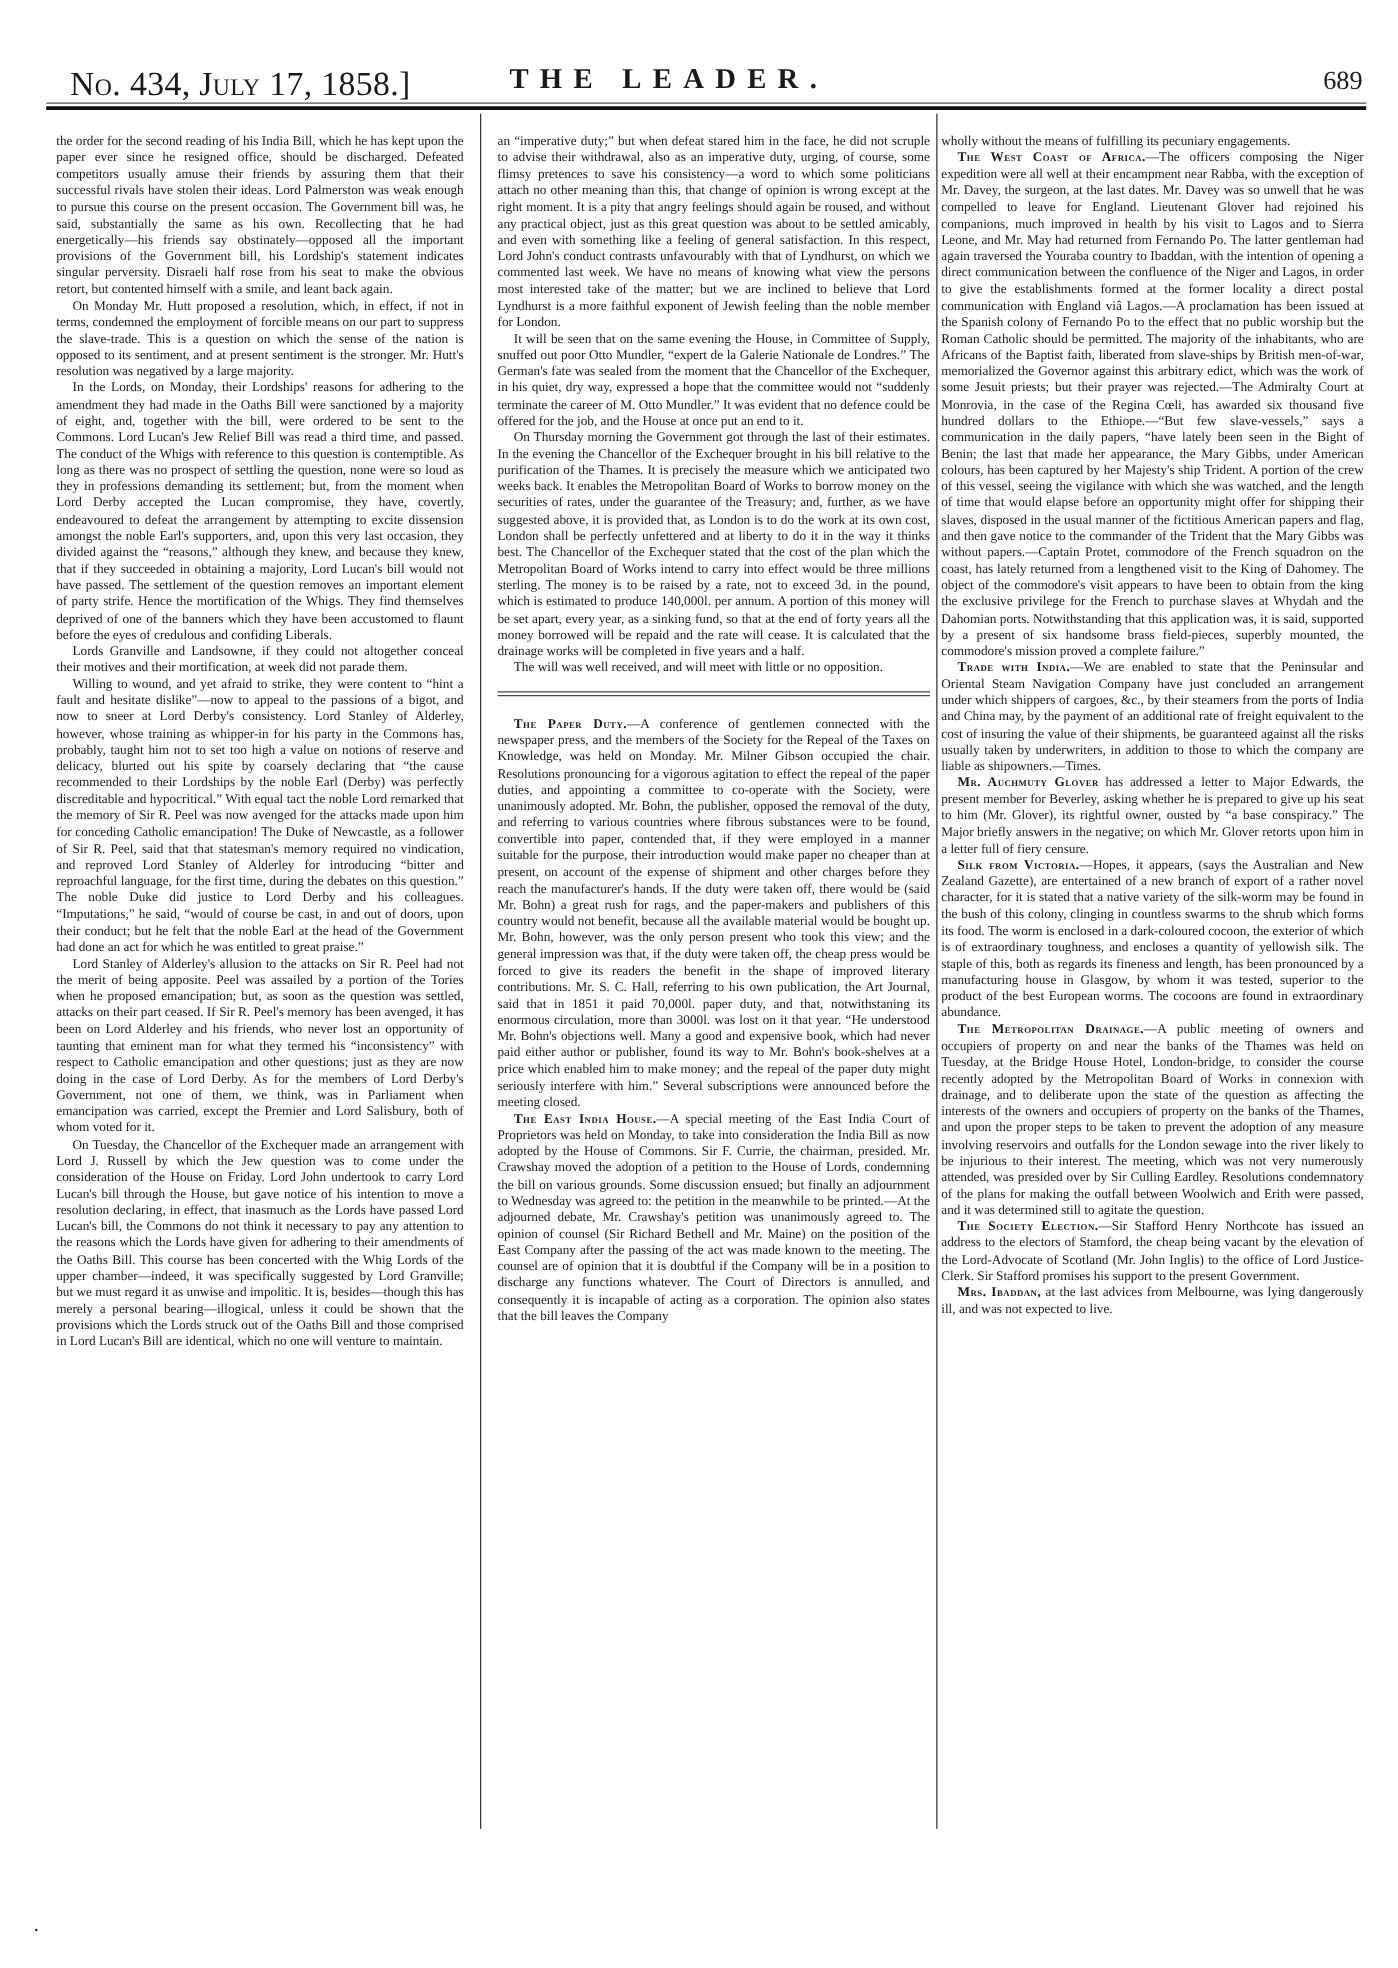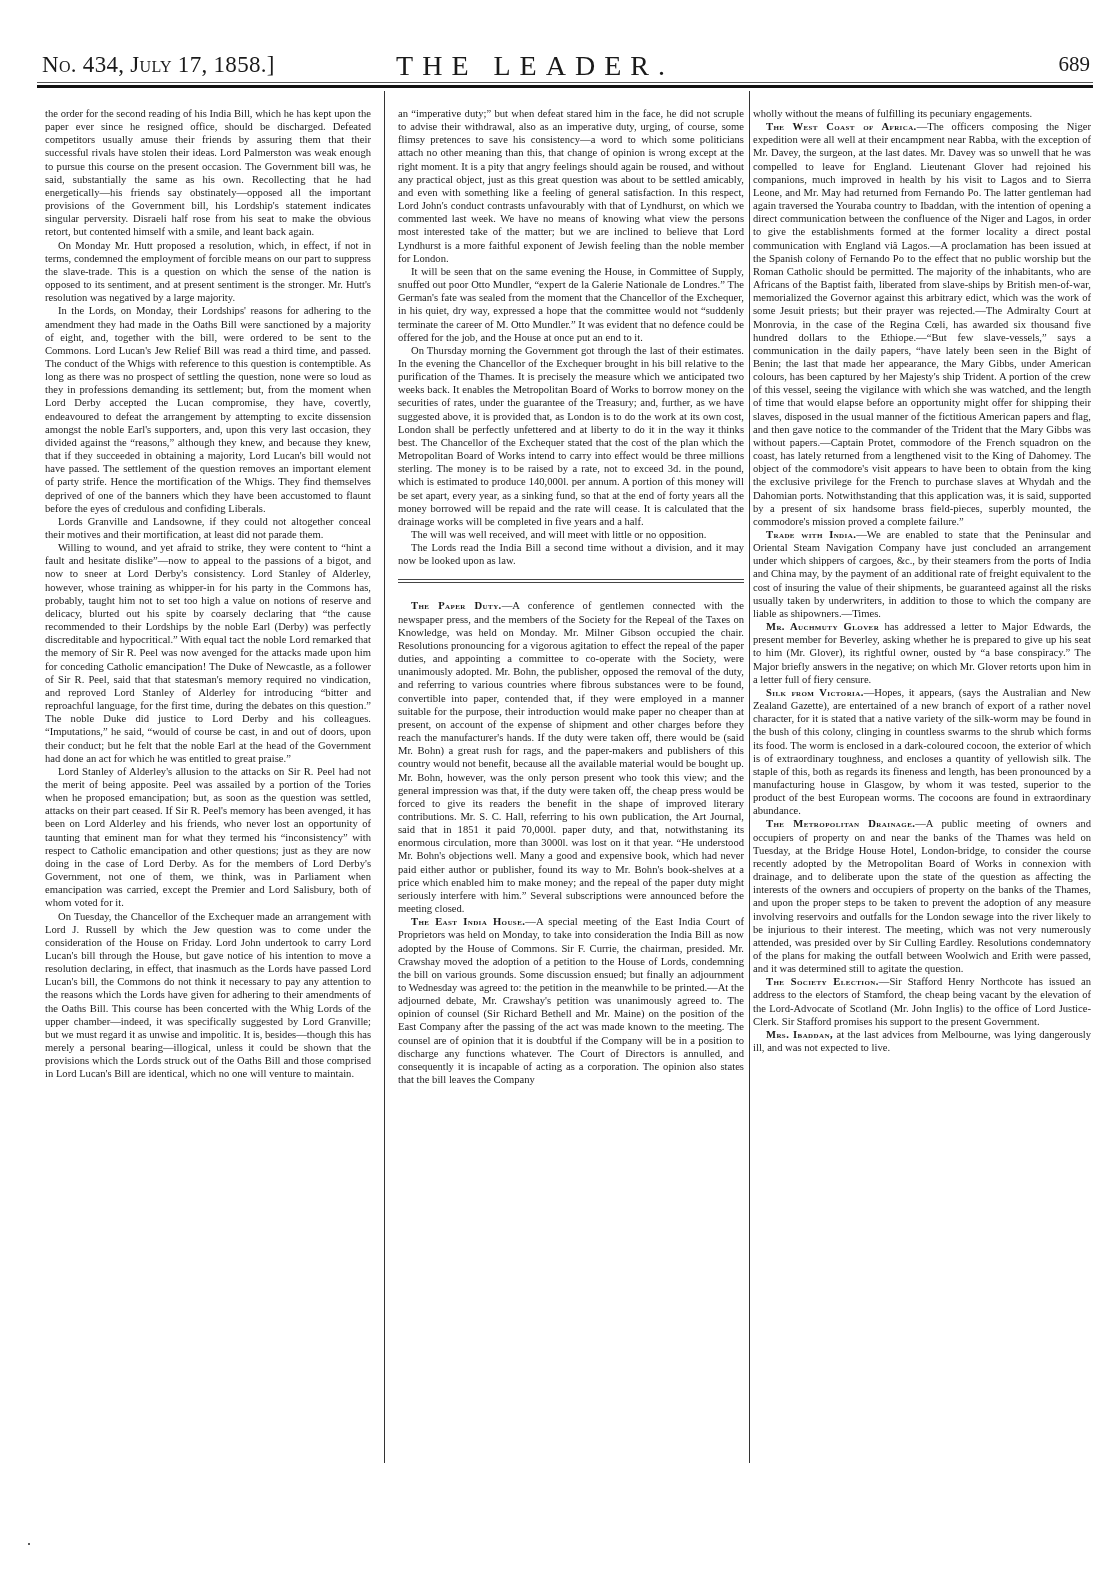--- a/index.html
+++ b/index.html
@@ -4,27 +4,27 @@
 <style>
   html, body { margin: 0; padding: 0; background: #ffffff; }
   body {
     width: 1118px; height: 1574px; position: relative; overflow: hidden;
     font-family: "Liberation Serif", "DejaVu Serif", serif; color: #1a1a1a;
   }
   .masthead {
     position: absolute; left: 40px; top: 48px; width: 1050px; height: 30px;
   }
   .mh-left {
-    position: absolute; left: 2px; top: 4px; font-size: 23px; letter-spacing: 0.3px;
+    position: absolute; left: 16px; top: 4px; font-size: 27px; letter-spacing: 0.3px;
     font-variant: small-caps;
     text-align: right;
   }
   .mh-center {
     position: absolute; left: 345px; top: 2px; width: 300px; text-align: center;
-    font-size: 28px; letter-spacing: 9px;
+    font-size: 23px; letter-spacing: 9px; font-weight: bold;
   }
   .mh-right { position: absolute; right: 0; top: 4px; font-size: 21px; margin-left: 28px; }
   .rule-thin { position: absolute; left: 37px; top: 82px; width: 1056px; height: 1px; background: #555; }
   .rule-thick { position: absolute; left: 37px; top: 85px; width: 1056px; height: 3px; background: #111; }
 
   .col {
     position: absolute; top: 91px; font-size: 10.6px; line-height: 13.15px;
     text-align: justify; hyphens: manual; margin-top: 16px;
   }
   .col p { margin: 0; text-indent: 13px; }
@@ -51,32 +51,31 @@
 <div class="rule-thin"></div>
 <div class="rule-thick"></div>
 
 <div class="vrule vr1"></div>
 <div class="vrule vr2"></div>
 
 <div class="col col1">
   <p class="cont">the order for the second reading of his India Bill, which he has kept upon the paper ever since he resigned office, should be discharged. Defeated competitors usually amuse their friends by assuring them that their successful rivals have stolen their ideas. Lord Palmerston was weak enough to pursue this course on the present occasion. The Government bill was, he said, substantially the same as his own. Recollecting that he had energetically—his friends say obstinately—opposed all the important provisions of the Government bill, his Lordship's statement indicates singular perversity. Disraeli half rose from his seat to make the obvious retort, but contented himself with a smile, and leant back again.</p>
   <p>On Monday Mr. Hutt proposed a resolution, which, in effect, if not in terms, condemned the employment of forcible means on our part to suppress the slave-trade. This is a question on which the sense of the nation is opposed to its sentiment, and at present sentiment is the stronger. Mr. Hutt's resolution was negatived by a large majority.</p>
   <p>In the Lords, on Monday, their Lordships' reasons for adhering to the amendment they had made in the Oaths Bill were sanctioned by a majority of eight, and, together with the bill, were ordered to be sent to the Commons. Lord Lucan's Jew Relief Bill was read a third time, and passed. The conduct of the Whigs with reference to this question is contemptible. As long as there was no prospect of settling the question, none were so loud as they in professions demanding its settlement; but, from the moment when Lord Derby accepted the Lucan compromise, they have, covertly, endeavoured to defeat the arrangement by attempting to excite dissension amongst the noble Earl's supporters, and, upon this very last occasion, they divided against the “reasons,” although they knew, and because they knew, that if they succeeded in obtaining a majority, Lord Lucan's bill would not have passed. The settlement of the question removes an important element of party strife. Hence the mortification of the Whigs. They find themselves deprived of one of the banners which they have been accustomed to flaunt before the eyes of credulous and confiding Liberals.</p>
-  <p>Lords Granville and Landsowne, if they could not altogether conceal their motives and their mortification, at least did not parade them.</p>
+  <p>Lords Granville and Landsowne, if they could not altogether conceal their motives and their mortification, at week did not parade them.</p>
   <p>Willing to wound, and yet afraid to strike, they were content to “hint a fault and hesitate dislike”—now to appeal to the passions of a bigot, and now to sneer at Lord Derby's consistency. Lord Stanley of Alderley, however, whose training as whipper-in for his party in the Commons has, probably, taught him not to set too high a value on notions of reserve and delicacy, blurted out his spite by coarsely declaring that “the cause recommended to their Lordships by the noble Earl (Derby) was perfectly discreditable and hypocritical.” With equal tact the noble Lord remarked that the memory of Sir R. Peel was now avenged for the attacks made upon him for conceding Catholic emancipation! The Duke of Newcastle, as a follower of Sir R. Peel, said that that statesman's memory required no vindication, and reproved Lord Stanley of Alderley for introducing “bitter and reproachful language, for the first time, during the debates on this question.” The noble Duke did justice to Lord Derby and his colleagues. “Imputations,” he said, “would of course be cast, in and out of doors, upon their conduct; but he felt that the noble Earl at the head of the Government had done an act for which he was entitled to great praise.”</p>
   <p>Lord Stanley of Alderley's allusion to the attacks on Sir R. Peel had not the merit of being apposite. Peel was assailed by a portion of the Tories when he proposed emancipation; but, as soon as the question was settled, attacks on their part ceased. If Sir R. Peel's memory has been avenged, it has been on Lord Alderley and his friends, who never lost an opportunity of taunting that eminent man for what they termed his “inconsistency” with respect to Catholic emancipation and other questions; just as they are now doing in the case of Lord Derby. As for the members of Lord Derby's Government, not one of them, we think, was in Parliament when emancipation was carried, except the Premier and Lord Salisbury, both of whom voted for it.</p>
   <p>On Tuesday, the Chancellor of the Exchequer made an arrangement with Lord J. Russell by which the Jew question was to come under the consideration of the House on Friday. Lord John undertook to carry Lord Lucan's bill through the House, but gave notice of his intention to move a resolution declaring, in effect, that inasmuch as the Lords have passed Lord Lucan's bill, the Commons do not think it necessary to pay any attention to the reasons which the Lords have given for adhering to their amendments of the Oaths Bill. This course has been concerted with the Whig Lords of the upper chamber—indeed, it was specifically suggested by Lord Granville; but we must regard it as unwise and impolitic. It is, besides—though this has merely a personal bearing—illogical, unless it could be shown that the provisions which the Lords struck out of the Oaths Bill and those comprised in Lord Lucan's Bill are identical, which no one will venture to maintain.</p>
 </div>
 
 <div class="col col2">
   <p class="cont">an “imperative duty;” but when defeat stared him in the face, he did not scruple to advise their withdrawal, also as an imperative duty, urging, of course, some flimsy pretences to save his consistency—a word to which some politicians attach no other meaning than this, that change of opinion is wrong except at the right moment. It is a pity that angry feelings should again be roused, and without any practical object, just as this great question was about to be settled amicably, and even with something like a feeling of general satisfaction. In this respect, Lord John's conduct contrasts unfavourably with that of Lyndhurst, on which we commented last week. We have no means of knowing what view the persons most interested take of the matter; but we are inclined to believe that Lord Lyndhurst is a more faithful exponent of Jewish feeling than the noble member for London.</p>
   <p>It will be seen that on the same evening the House, in Committee of Supply, snuffed out poor Otto Mundler, “expert de la Galerie Nationale de Londres.” The German's fate was sealed from the moment that the Chancellor of the Exchequer, in his quiet, dry way, expressed a hope that the committee would not “suddenly terminate the career of M. Otto Mundler.” It was evident that no defence could be offered for the job, and the House at once put an end to it.</p>
   <p>On Thursday morning the Government got through the last of their estimates. In the evening the Chancellor of the Exchequer brought in his bill relative to the purification of the Thames. It is precisely the measure which we anticipated two weeks back. It enables the Metropolitan Board of Works to borrow money on the securities of rates, under the guarantee of the Treasury; and, further, as we have suggested above, it is provided that, as London is to do the work at its own cost, London shall be perfectly unfettered and at liberty to do it in the way it thinks best. The Chancellor of the Exchequer stated that the cost of the plan which the Metropolitan Board of Works intend to carry into effect would be three millions sterling. The money is to be raised by a rate, not to exceed 3d. in the pound, which is estimated to produce 140,000l. per annum. A portion of this money will be set apart, every year, as a sinking fund, so that at the end of forty years all the money borrowed will be repaid and the rate will cease. It is calculated that the drainage works will be completed in five years and a half.</p>
   <p>The will was well received, and will meet with little or no opposition.</p>
-  <p>The Lords read the India Bill a second time without a division, and it may now be looked upon as law.</p>
   <div class="divider">
       <div></div>
       <div></div>
     </div>
   <p><span class="sc">The Paper Duty.</span><span>—A conference of gentlemen connected with the newspaper press, and the members of the Society for the Repeal of the Taxes on Knowledge, was held on Monday. Mr. Milner Gibson occupied the chair. Resolutions pronouncing for a vigorous agitation to effect the repeal of the paper duties, and appointing a committee to co-operate with the Society, were unanimously adopted. Mr. Bohn, the publisher, opposed the removal of the duty, and referring to various countries where fibrous substances were to be found, convertible into paper, contended that, if they were employed in a manner suitable for the purpose, their introduction would make paper no cheaper than at present, on account of the expense of shipment and other charges before they reach the manufacturer's hands. If the duty were taken off, there would be (said Mr. Bohn) a great rush for rags, and the paper-makers and publishers of this country would not benefit, because all the available material would be bought up. Mr. Bohn, however, was the only person present who took this view; and the general impression was that, if the duty were taken off, the cheap press would be forced to give its readers the benefit in the shape of improved literary contributions. Mr. S. C. Hall, referring to his own publication, the Art Journal, said that in 1851 it paid 70,000l. paper duty, and that, notwithstaning its enormous circulation, more than 3000l. was lost on it that year. “He understood Mr. Bohn's objections well. Many a good and expensive book, which had never paid either author or publisher, found its way to Mr. Bohn's book-shelves at a price which enabled him to make money; and the repeal of the paper duty might seriously interfere with him.” Several subscriptions were announced before the meeting closed.</span></p>
   <p><span class="sc">The East India House.</span><span>—A special meeting of the East India Court of Proprietors was held on Monday, to take into consideration the India Bill as now adopted by the House of Commons. Sir F. Currie, the chairman, presided. Mr. Crawshay moved the adoption of a petition to the House of Lords, condemning the bill on various grounds. Some discussion ensued; but finally an adjournment to Wednesday was agreed to: the petition in the meanwhile to be printed.—At the adjourned debate, Mr. Crawshay's petition was unanimously agreed to. The opinion of counsel (Sir Richard Bethell and Mr. Maine) on the position of the East Company after the passing of the act was made known to the meeting. The counsel are of opinion that it is doubtful if the Company will be in a position to discharge any functions whatever. The Court of Directors is annulled, and consequently it is incapable of acting as a corporation. The opinion also states that the bill leaves the Company</span></p>
 </div>
 
 <div class="col col3">
   <p class="cont">wholly without the means of fulfilling its pecuniary engagements.</p>

